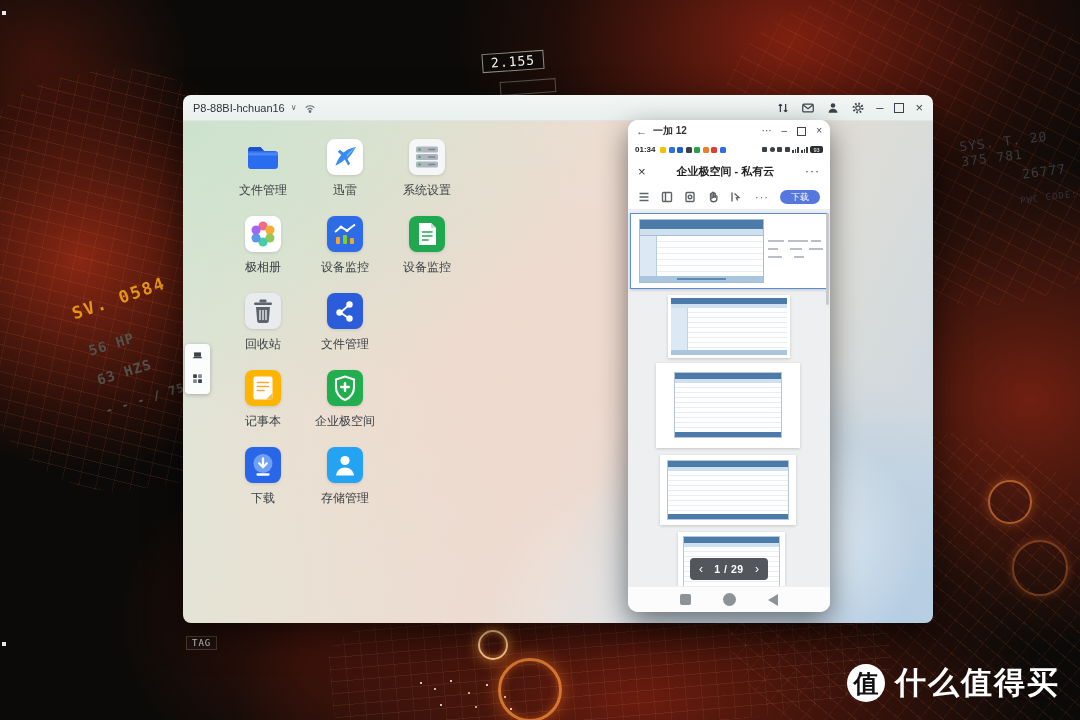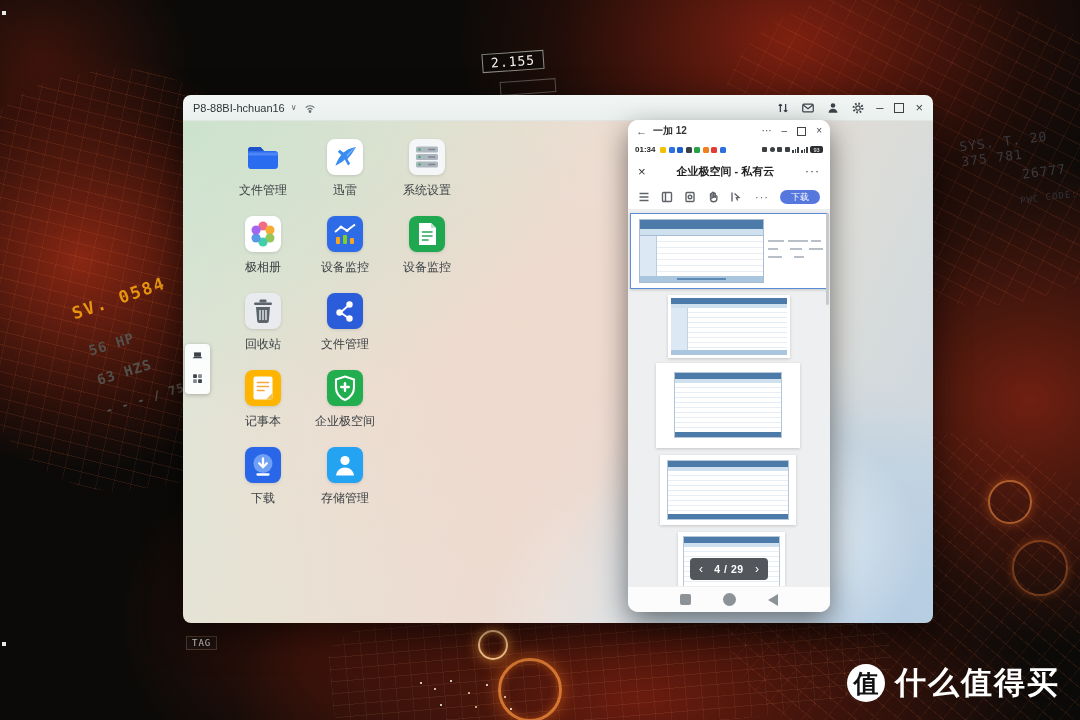--- a/index.html
+++ b/index.html
@@ -597,21 +597,21 @@
     <div class="doc-page thumb5">
       <div class="mini-table">
         <div class="mt-title"></div>
         <div class="mt-sub"></div>
         <div class="mt-rows"></div>
       </div>
     </div>
 
     <div class="page-indicator">
       <span class="pi-arrow">‹</span>
-      <span class="pi-label">4 / 29</span>
+      <span class="pi-label">1 / 29</span>
       <span class="pi-arrow">›</span>
     </div>
     <div class="content-scrollbar"></div>
   </div>
 
   <div class="phone-nav">
     <span class="nv-square"></span>
     <span class="nv-circle"></span>
     <span class="nv-back"></span>
   </div>

